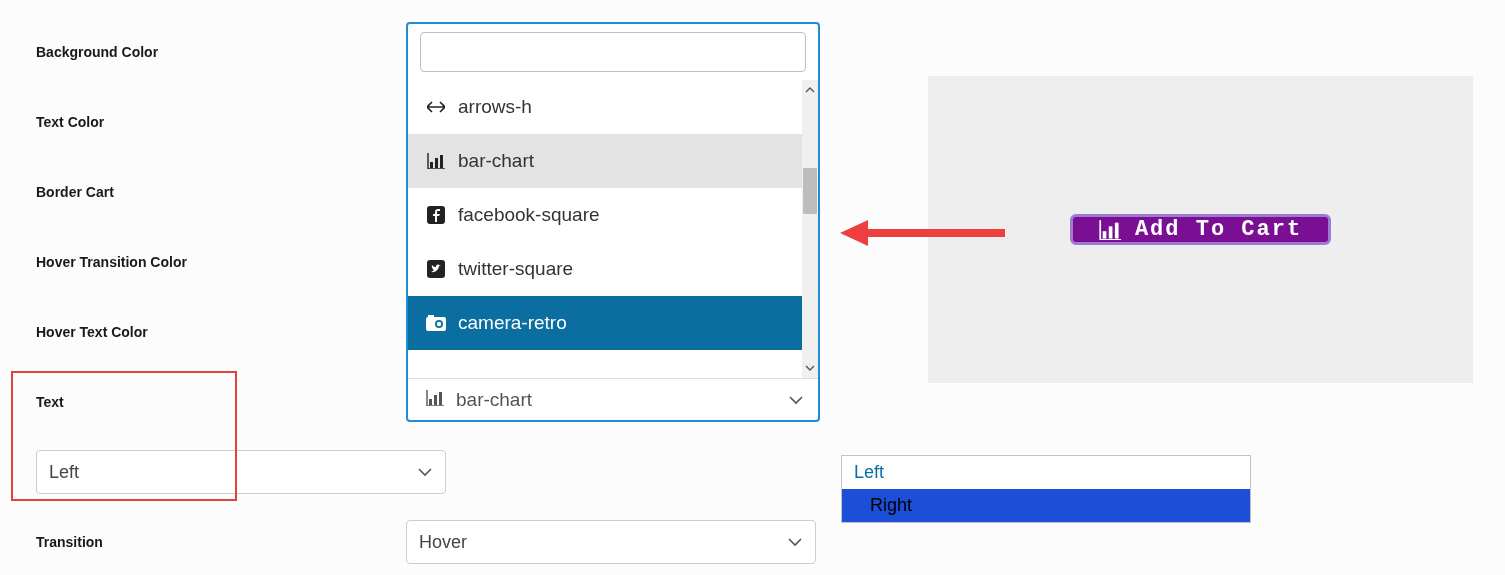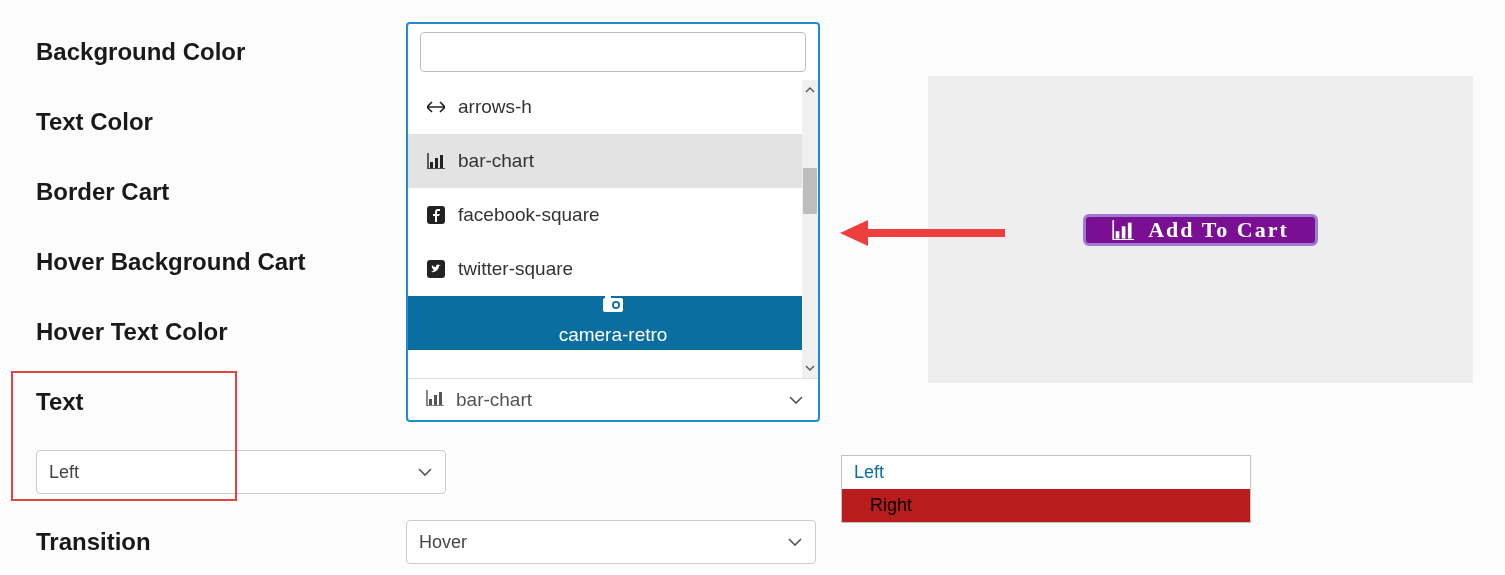--- a/index.html
+++ b/index.html
@@ -20,21 +20,21 @@
     width: 780px;
   }
   .form-row {
     display: flex;
     align-items: center;
     margin-bottom: 16px;
     height: 54px;
   }
   .form-label {
     width: 370px;
-    font-size: 24px;
+    font-size: 14px;
     font-weight: 700;
     color: #18191a;
   }
   .select-box {
     position: relative;
     width: 410px;
     height: 44px;
     border: 1px solid #ccc;
     border-radius: 4px;
     background: #fff;
@@ -98,21 +98,21 @@
     display: flex;
     align-items: center;
     height: 54px;
     padding: 0 18px;
     font-size: 19px;
     color: #333;
     gap: 12px;
     cursor: pointer;
   }
   .icon-option.hover { background: #e3e3e3; }
-  .icon-option.active { background: #0a6ea0; color: #fff; flex-direction: column; }
+  .icon-option.active { background: #0a6ea0; color: #fff; }
   .icon-option .ico { width: 20px; display: flex; justify-content: center; }
   .icon-selected-footer {
     border-top: 1px solid #ddd;
     height: 42px;
     display: flex;
     align-items: center;
     padding: 0 18px;
     font-size: 19px;
     color: #545454;
     gap: 12px;
@@ -151,21 +151,21 @@
     background: #eeeeee;
     display:flex; align-items:center; justify-content:center;
   }
   .preview-btn {
     background: #7b0f94;
     border: 3px solid #9c7bd1;
     border-radius: 6px;
     padding: 0 26px;
     display:flex; align-items:center; gap: 14px;
     color: #fff;
-    font-family: Liberation Serif, serif;
+    font-family: Liberation Mono, monospace;
     font-size: 22px;
     font-weight: 700;
     letter-spacing: 2px;
     cursor: pointer;
   }
   .preview-btn .ico { display:flex; }
 
   
   .arrow-ann {
     position: absolute;
@@ -184,38 +184,38 @@
     width: 410px;
     border: 1px solid #c3c3c3;
     background: #fff;
     font-size: 18px;
   }
   .pos-opt {
     padding: 6px 12px;
     cursor: pointer;
   }
   .pos-opt.selected { color: #0a6ea0; }
-  .pos-opt.hov { background: #b91c1c; padding-left: 28px; }
+  .pos-opt.hov { background: #1d4ed8; padding-left: 28px; }
 
 </style>
 </head>
 <body>
 
 <div class="form-area">
   <div class="form-row">
     <div class="form-label">Background Color</div>
   </div>
   <div class="form-row">
     <div class="form-label">Text Color</div>
   </div>
   <div class="form-row">
     <div class="form-label">Border Cart</div>
   </div>
   <div class="form-row">
-    <div class="form-label">Hover Background Cart</div>
+    <div class="form-label">Hover Transition Color</div>
   </div>
   <div class="form-row">
     <div class="form-label">Hover Text Color</div>
   </div>
   <div class="form-row">
     <div class="form-label">Text</div>
   </div>
   <div class="form-row">
     <div class="select-box">
       <span>Left</span>

